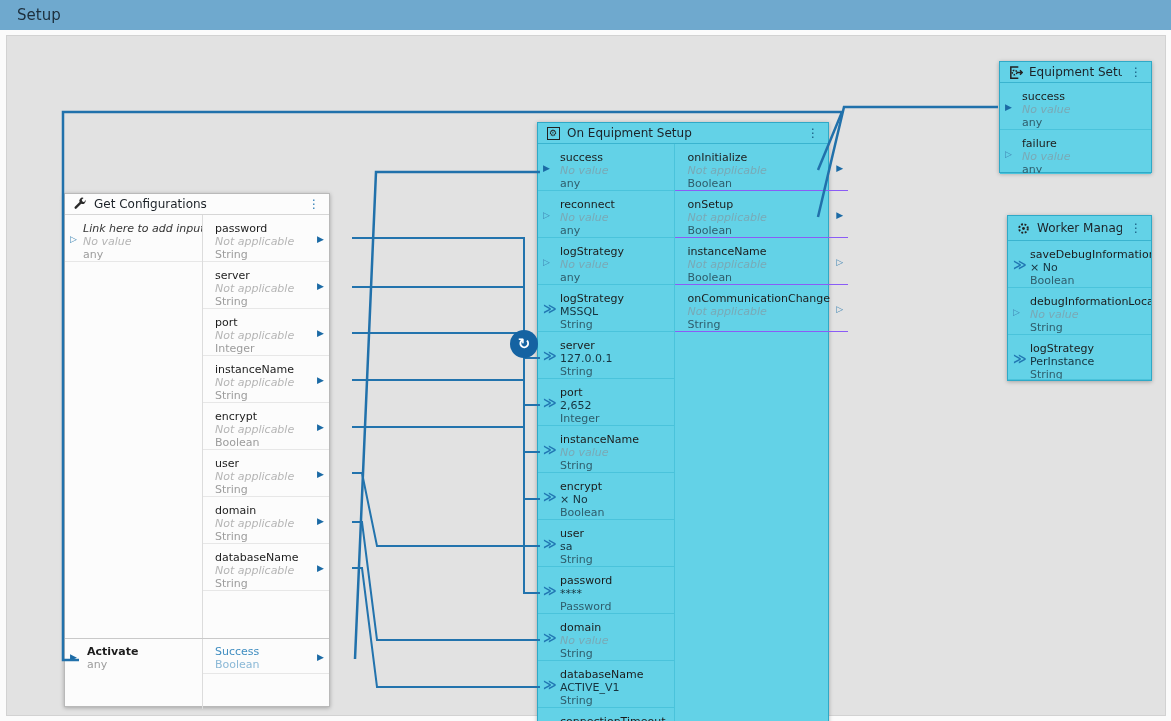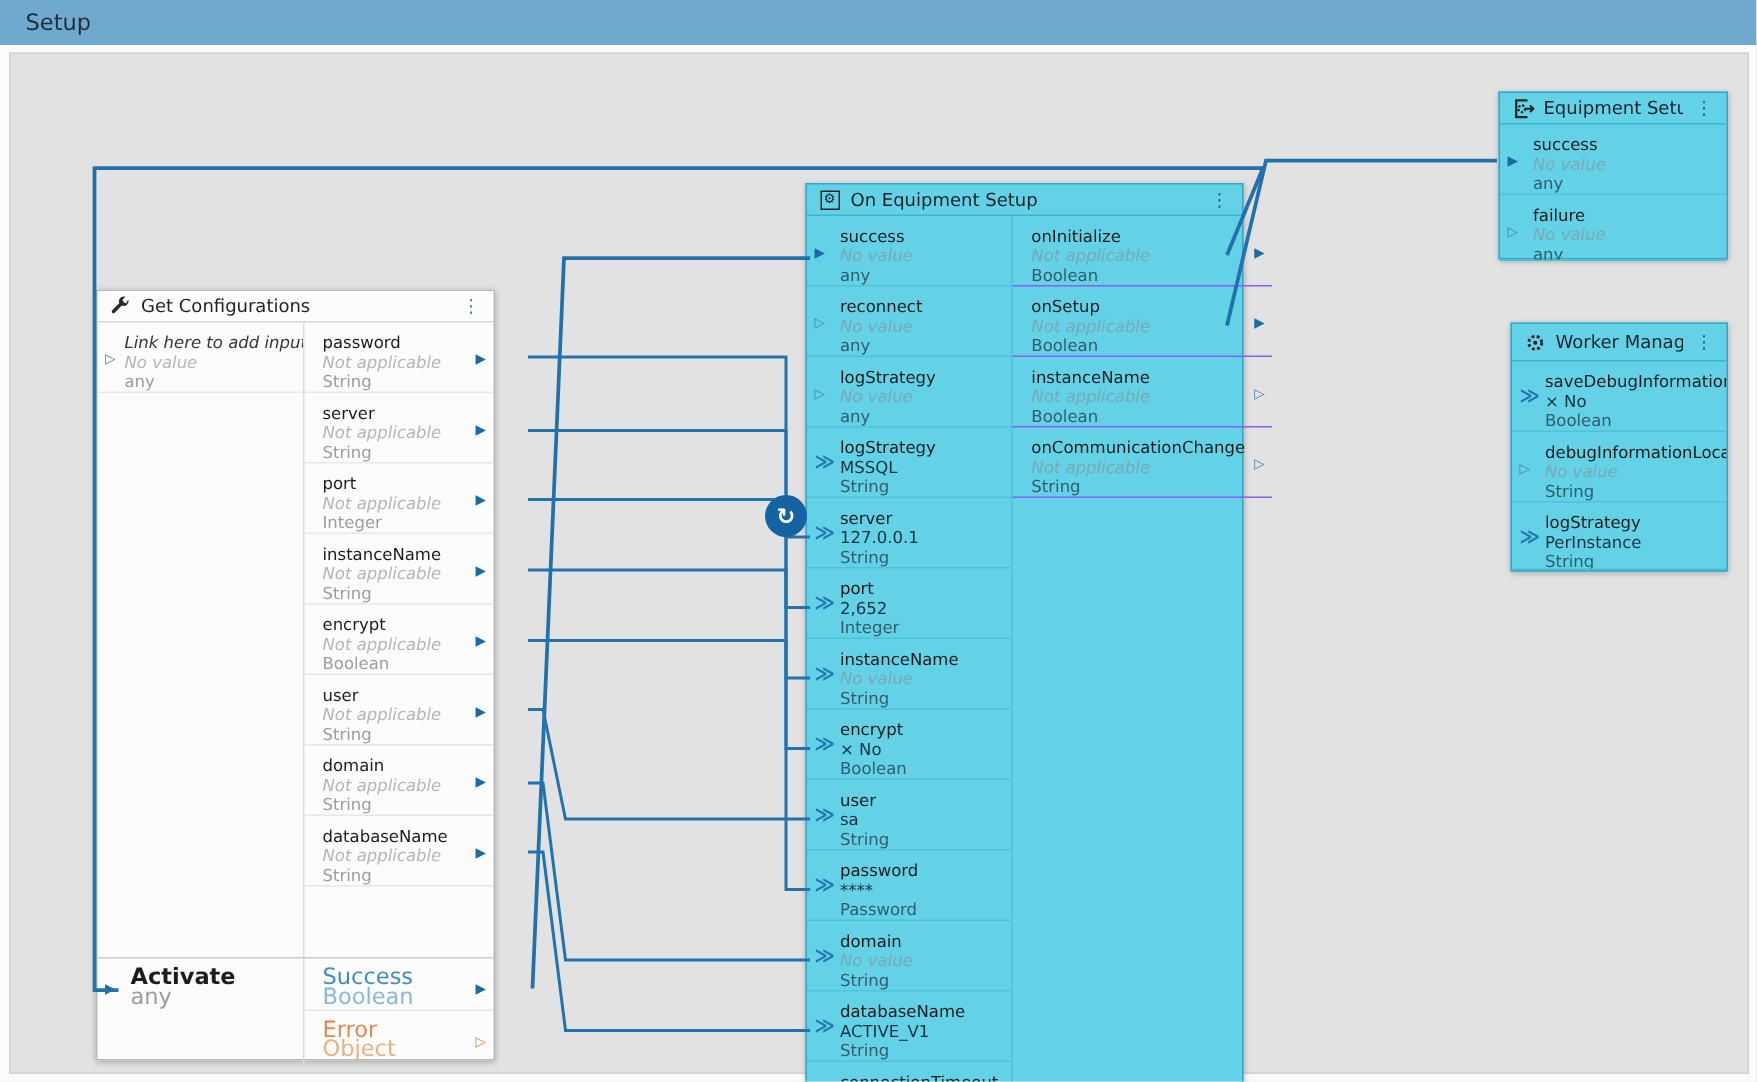--- a/index.html
+++ b/index.html
@@ -49,21 +49,21 @@
   .arrow[data-arrow="error"]::before{content:"▷";font-size:9px;color:#e0854c}
   .arrow[data-arrow="none"]::before{content:""}
   
   .gc{left:64px;top:193px;width:266px;height:514px}
   .gc .nbody{height:423px}
   .gc .lcol{width:138px;border-right:1px solid #dcdcdc}
   .gc .rcol{flex:1}
   .gc .nfoot{display:flex;height:70px;border-top:1px solid #c9c9c9}
   .gc .nfoot .lcol{width:138px;border-right:1px solid #dcdcdc}
   .gc .nfoot .rcol{flex:1}
-  .srow{position:relative;height:35px;box-sizing:border-box;padding:6px 8px 0 22px;font-size:15px;line-height:13px}
+  .srow{position:relative;height:35px;box-sizing:border-box;padding:6px 8px 0 22px;font-size:11px;line-height:13px}
   .srow .arrow{top:13px}
   .row-success .pname{color:#3f8dc0}
   .row-success .ptype{color:#8ab8d6}
   .row-error .pname{color:#e08a52}
   .row-error .ptype{color:#eab183}
   .row-activate .pname{color:#1c1c1c;font-weight:bold}
   .row-activate .ptype{color:#9c9c9c}
   .gc .rcol .prow{padding-left:12px;padding-right:20px}
   .gc .hintrow{border-bottom:1px solid #e7e7e7}
   
@@ -182,25 +182,20 @@
         <span class="arrow arrow-l" data-arrow="linked"></span>
         <div class="pname">Activate</div>
         <div class="ptype">any</div>
       </div>
     </div>
     <div class="rcol">
       <div class="srow row-success" style="border-bottom:1px solid #e7e7e7;padding-left:12px">
         <span class="arrow arrow-r" data-arrow="linked"></span>
         <div class="pname">Success</div>
         <div class="ptype">Boolean</div>
-      </div>
-      <div class="srow row-error" style="padding-left:12px">
-        <span class="arrow arrow-r" data-arrow="error"></span>
-        <div class="pname">Error</div>
-        <div class="ptype">Object</div>
       </div>
     </div>
   </div>
 </div>
 
 <div class="node cyan oes">
   <div class="nhead">
     <span class="icon16">
       <span class="boxicon">
           <span class="gearglyph" style="font-size:9px">⚙</span>

